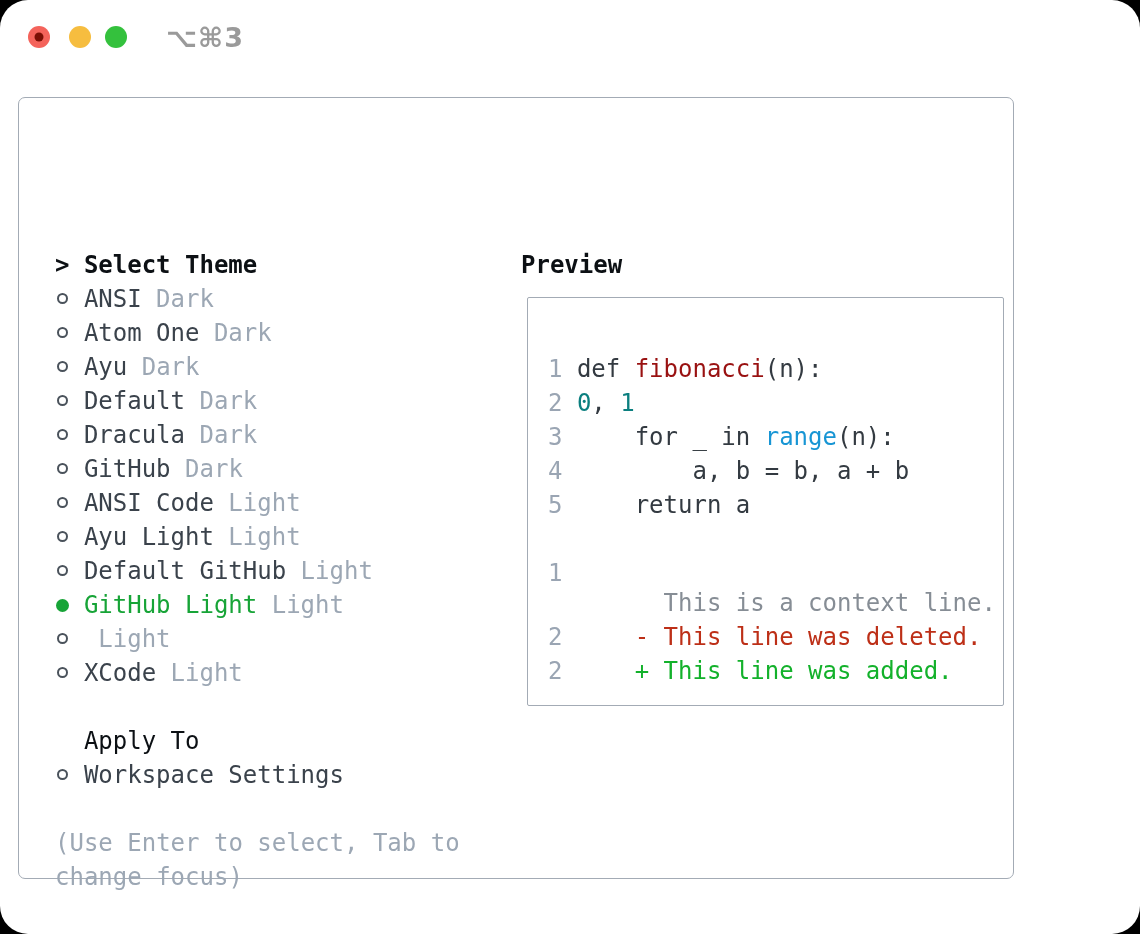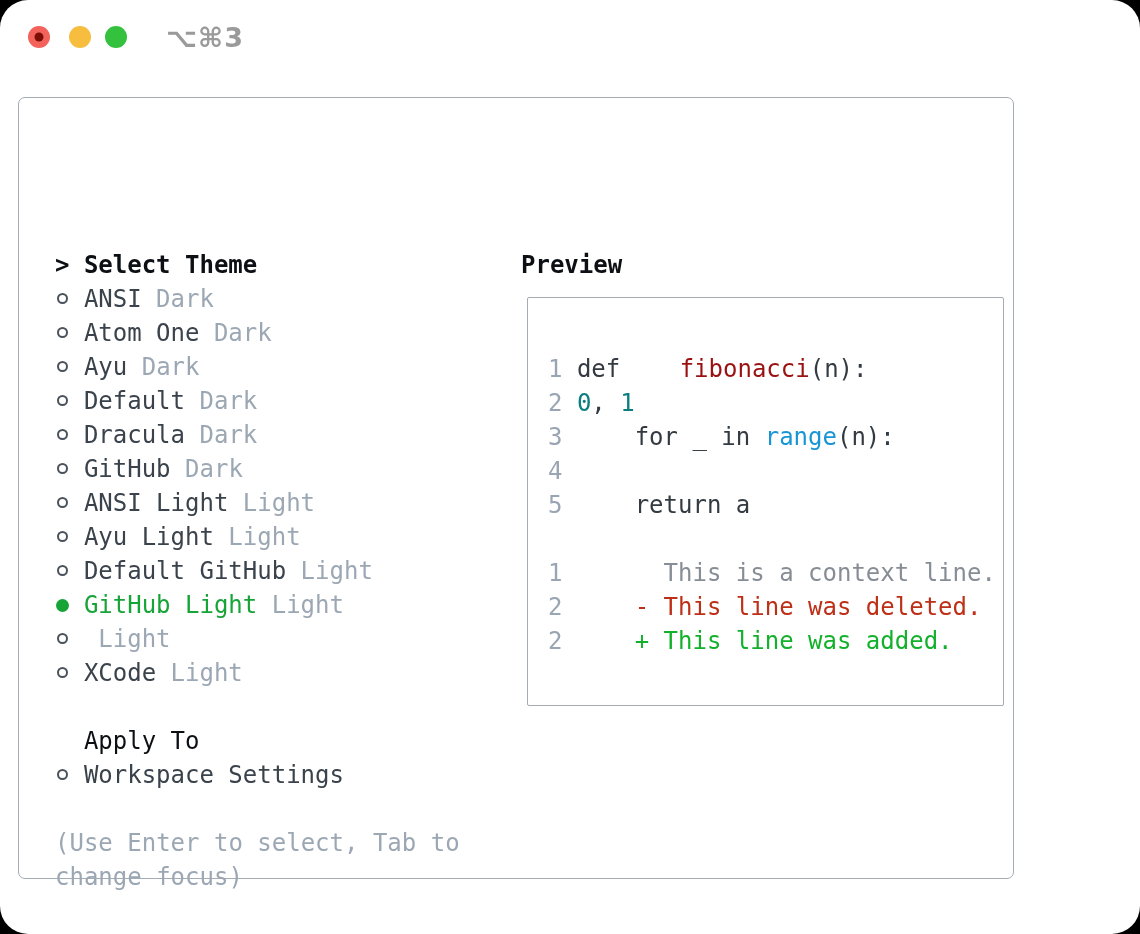--- a/index.html
+++ b/index.html
@@ -52,24 +52,24 @@
   
   .preview-title { position:absolute; left:502px; top:150px; }
   .preview-box {
     position:absolute; left:508px; top:199px; width:477px; height:409px;
     border:1.5px solid var(--panel-border); border-radius:2px; background:#fff;
     padding:54px 0 0 20px; overflow:hidden;
   }
   .code-row { min-height:34px; }
   .lineno { color:var(--lineno); margin-right:14.45px; display:inline-block; width:14.45px; flex:none; }
   .seg-code    { color:var(--code); }
-  .seg-func    { color:var(--func);margin-left:45px; }
+  .seg-func    { color:var(--func); }
   .seg-number  { color:var(--number); }
   .seg-builtin { color:var(--builtin); }
-  .seg-context { color:var(--context); }
+  .seg-context { color:var(--context);margin-top:30px; }
   .seg-deleted { color:var(--deleted); }
   .seg-added   { color:var(--added); }
 </style>
 </head>
 <body>
 
 <div class="window">
 
   <button class="traffic red" style="border: none; cursor: pointer; padding: 0px;">
     <span class="inner-dot"></span>
@@ -84,21 +84,21 @@
       <div class="row">
         <span class="prefix-col hdr">&gt;</span><span class="hdr">Select Theme</span>
       </div>
       <div id="theme-list">
           <div class="row"><span class="prefix-col"><i class="dot"></i></span><span class="item-name">ANSI</span><span class="item-tag"> Dark</span></div>
           <div class="row"><span class="prefix-col"><i class="dot"></i></span><span class="item-name">Atom One</span><span class="item-tag"> Dark</span></div>
           <div class="row"><span class="prefix-col"><i class="dot"></i></span><span class="item-name">Ayu</span><span class="item-tag"> Dark</span></div>
           <div class="row"><span class="prefix-col"><i class="dot"></i></span><span class="item-name">Default</span><span class="item-tag"> Dark</span></div>
           <div class="row"><span class="prefix-col"><i class="dot"></i></span><span class="item-name">Dracula</span><span class="item-tag"> Dark</span></div>
           <div class="row"><span class="prefix-col"><i class="dot"></i></span><span class="item-name">GitHub</span><span class="item-tag"> Dark</span></div>
-          <div class="row"><span class="prefix-col"><i class="dot"></i></span><span class="item-name">ANSI Light</span><span class="item-tag"> Light</span></div>
+          <div class="row"><span class="prefix-col"><i class="dot"></i></span><span class="item-name">ANSI Code</span><span class="item-tag"> Light</span></div>
           <div class="row"><span class="prefix-col"><i class="dot"></i></span><span class="item-name">Ayu Light</span><span class="item-tag"> Light</span></div>
           <div class="row"><span class="prefix-col"><i class="dot"></i></span><span class="item-name">Default GitHub</span><span class="item-tag"> Light</span></div>
           <div class="row selected"><span class="prefix-col"><i class="dot"></i></span><span class="item-name">GitHub Light</span><span class="item-tag"> Light</span></div>
           <div class="row"><span class="prefix-col"><i class="dot"></i></span><span class="item-tag"> Light</span></div>
           <div class="row"><span class="prefix-col"><i class="dot"></i></span><span class="item-name">XCode</span><span class="item-tag"> Light</span></div>
         </div>
       <div class="spacer"></div>
       <div class="row">
         <span class="prefix-col"> </span><span class="section-hdr">Apply To</span>
       </div>
@@ -112,21 +112,21 @@
 
     <div class="row preview-title">
       <span class="hdr">Preview</span>
     </div>
 
     <div class="preview-box">
       <div id="code-area">
           <div class="row code-row"><span class="lineno">1</span><span class="seg-code">def </span><span class="seg-func">fibonacci</span><span class="seg-code">(n):</span></div>
           <div class="row code-row"><span class="lineno">2</span><span class="seg-number">0</span><span class="seg-code">, </span><span class="seg-number">1</span></div>
           <div class="row code-row"><span class="lineno">3</span><span class="seg-code">    for _ in </span><span class="seg-builtin">range</span><span class="seg-code">(n):</span></div>
-          <div class="row code-row"><span class="lineno">4</span></div>
+          <div class="row code-row"><span class="lineno">4</span><span class="seg-code">        a, b = b, a + b</span></div>
           <div class="row code-row"><span class="lineno">5</span><span class="seg-code">    return a</span></div>
           <div class="row code-row"><span class="lineno"> </span></div>
           <div class="row code-row"><span class="lineno">1</span><span class="seg-context">      This is a context line.</span></div>
           <div class="row code-row"><span class="lineno">2</span><span class="seg-code">    </span><span class="seg-deleted">- This line was deleted.</span></div>
           <div class="row code-row"><span class="lineno">2</span><span class="seg-code">    </span><span class="seg-added">+ This line was added.</span></div>
         </div>
     </div>
 
   </div>
 </div>

